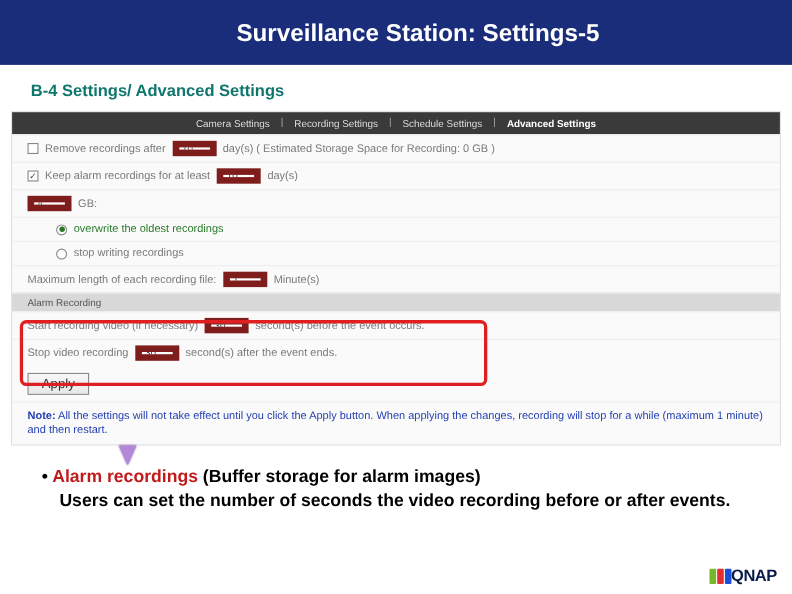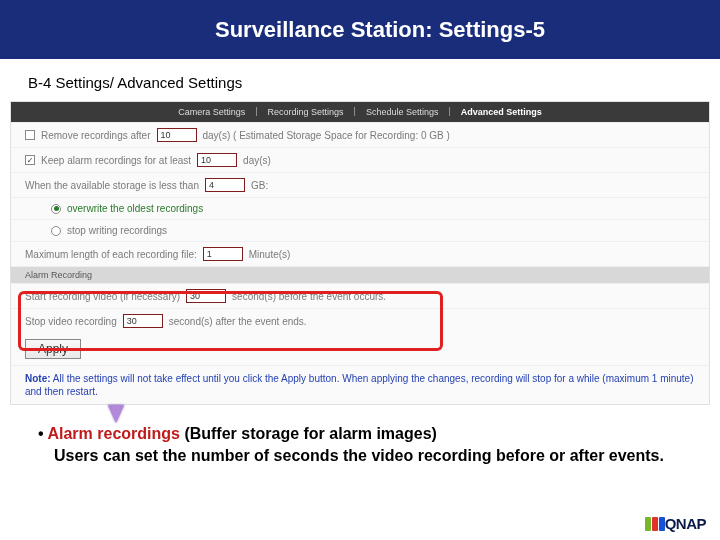--- a/index.html
+++ b/index.html
@@ -19,22 +19,22 @@
     display: flex;
     align-items: center;
     justify-content: center;
     font-size: 22px;
     font-weight: bold;
     border-bottom: 1px solid #fff;
     padding-left: 40px;
   }
   .subtitle {
     font-size: 15px;
-    font-weight: normal;
-    color: #000000;
+    font-weight: bold;
+    color: #0f766e;
     padding: 14px 28px 10px 28px;
   }
   .panel {
     margin: 0 10px;
     background: #fafafa;
     border: 1px solid #e0e0e0;
     font-size: 10px;
     color: #7a7a7a;
   }
   .tabs {
@@ -84,21 +84,21 @@
   .radio.sel::after {
     content: "";
     width: 5px; height: 5px;
     background: #2a7a2a;
     border-radius: 50%;
   }
   .radio-label.green { color: #2a7a2a; }
   .inp {
     width: 40px;
     height: 14px;
-    border: 1px solid #7f1d1d;
+    border: 6px solid #7f1d1d;
     background: #fff;
     font-size: 9px;
     padding: 0 3px;
     color: #333;
   }
   .btn {
     display: inline-block;
     border: 1px solid #888;
     background: linear-gradient(#f8f8f8,#e8e8e8);
     padding: 2px 12px;
@@ -179,21 +179,20 @@
   </div>
 
   <div class="row">
     <span class="chk">✓</span>
     <span>Keep alarm recordings for at least</span>
     <input class="inp" value="10" style="">
     <span>day(s)</span>
   </div>
 
   <div class="row">
-    <span>When the available storage is less than</span>
     <input class="inp" value="4" style="">
     <span>GB:</span>
   </div>
 
   <div class="row" style="padding-left:40px;">
     <span class="radio sel"></span>
     <span class="radio-label green">overwrite the oldest recordings</span>
   </div>
   <div class="row" style="padding-left:40px;">
     <span class="radio"></span>

